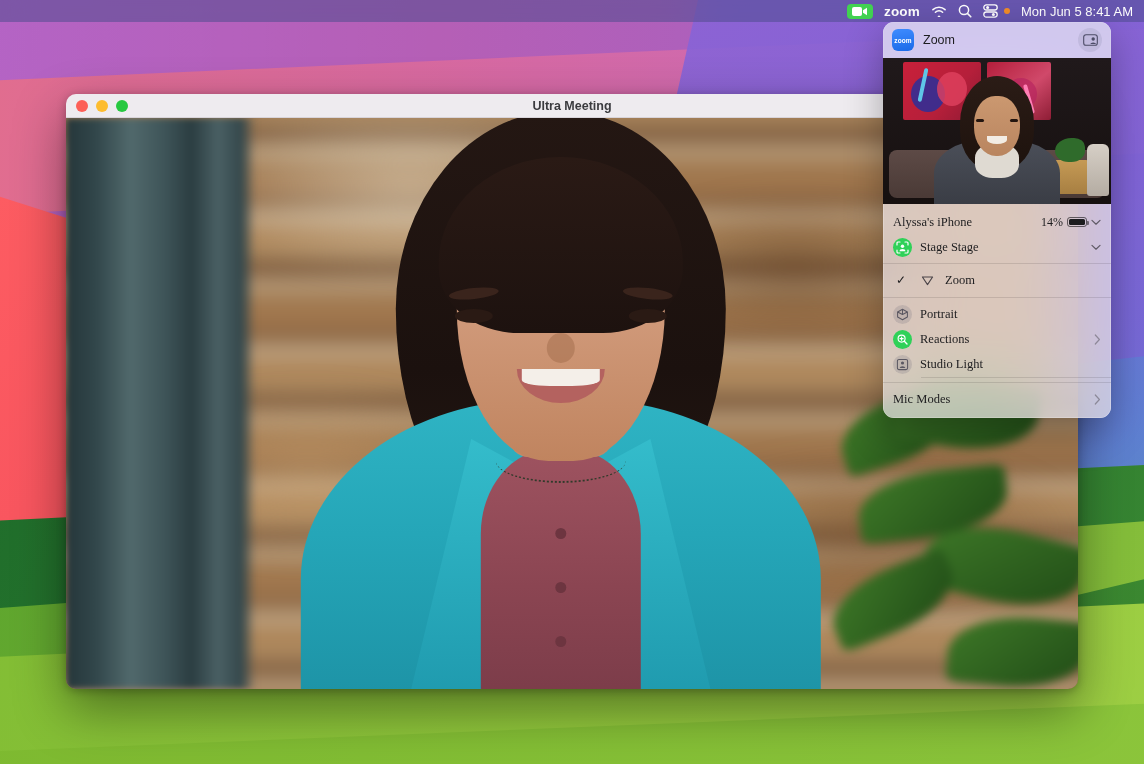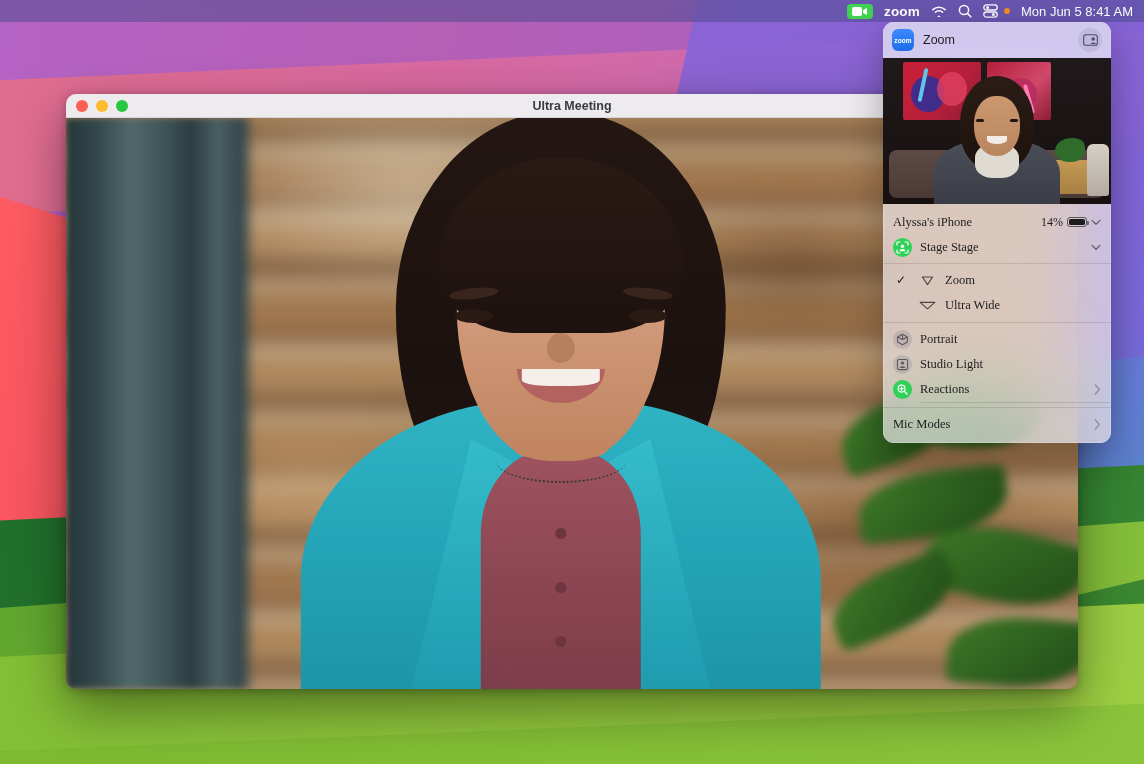--- a/index.html
+++ b/index.html
@@ -602,70 +602,61 @@
     <div class="cc-section">
       <div class="cc-row">
         <span class="check-col">✓</span>
         <span class="lens-col">
           <svg width="15" height="11" viewBox="0 0 15 11" aria-hidden="true">
             <path d="M2.4 2 H12.6 L7.5 9.6 Z" stroke="#4a4448" stroke-width="1.1" fill="none" stroke-linejoin="round"></path>
           </svg>
         </span>
         <span class="rlabel">Zoom</span>
       </div>
-      <div class="cc-row">
-        <span class="check-col"></span>
-        <span class="lens-col">
-          <svg width="17" height="11" viewBox="0 0 17 11" aria-hidden="true">
-            <path d="M1.2 2.4 H15.8 L8.5 8.8 Z" stroke="#4a4448" stroke-width="1.1" fill="none" stroke-linejoin="round"></path>
-          </svg>
-        </span>
-        <span class="rlabel">Ultra Wide</span>
-      </div>
     </div>
 
     <div class="cc-sep"></div>
 
     <div class="cc-section">
       <div class="cc-row">
         <span class="cc-icon-circle off">
           <svg width="13" height="13" viewBox="0 0 13 13" aria-hidden="true">
             <path d="M6.5 1.2 L11.4 4 V9 L6.5 11.8 L1.6 9 V4 Z" stroke="#5b5862" stroke-width="1.05" fill="none" stroke-linejoin="round"></path>
             <path d="M6.5 1.2 V6.5 M6.5 6.5 L11.4 4 M6.5 6.5 L1.6 4" stroke="#5b5862" stroke-width="1.05" fill="none"></path>
           </svg>
         </span>
         <span class="rlabel">Portrait</span>
       </div>
 
+      <div class="cc-row" id="reactions-row">
+        <span class="cc-icon-circle on">
+          <svg width="13" height="13" viewBox="0 0 13 13" aria-hidden="true">
+            <circle cx="5.6" cy="5.6" r="3.5" stroke="#fff" stroke-width="1.15" fill="none"></circle>
+            <path d="M5.6 4 V7.2 M4 5.6 H7.2" stroke="#fff" stroke-width="1.1" stroke-linecap="round"></path>
+            <line x1="8.3" y1="8.3" x2="11" y2="11" stroke="#fff" stroke-width="1.35" stroke-linecap="round"></line>
+          </svg>
+        </span>
+        <span class="rlabel">Reactions</span>
+        <span class="chev">
+          <svg width="7" height="11" viewBox="0 0 7 11" aria-hidden="true">
+              <path d="M1.3 1 L5.4 5.5 L1.3 10" stroke="#6a6670" stroke-width="1.2" fill="none" stroke-linecap="round" stroke-linejoin="round"></path>
+            </svg>
+        </span>
+      </div>
+
       <div class="cc-row">
         <span class="cc-icon-circle off">
           <svg width="13" height="13" viewBox="0 0 13 13" aria-hidden="true">
             <rect x="1.4" y="1.4" width="10.2" height="10.2" rx="1.6" stroke="#5b5862" stroke-width="1.05" fill="none"></rect>
             <circle cx="6.5" cy="5" r="1.55" fill="#5b5862"></circle>
             <path d="M3.6 10.1 a2.95 2.3 0 0 1 5.8 0 Z" fill="#5b5862"></path>
           </svg>
         </span>
         <span class="rlabel">Studio Light</span>
       </div>
-
-      <div class="cc-row" id="reactions-row">
-        <span class="cc-icon-circle on">
-          <svg width="13" height="13" viewBox="0 0 13 13" aria-hidden="true">
-            <circle cx="5.6" cy="5.6" r="3.5" stroke="#fff" stroke-width="1.15" fill="none"></circle>
-            <path d="M5.6 4 V7.2 M4 5.6 H7.2" stroke="#fff" stroke-width="1.1" stroke-linecap="round"></path>
-            <line x1="8.3" y1="8.3" x2="11" y2="11" stroke="#fff" stroke-width="1.35" stroke-linecap="round"></line>
-          </svg>
-        </span>
-        <span class="rlabel">Reactions</span>
-        <span class="chev">
-          <svg width="7" height="11" viewBox="0 0 7 11" aria-hidden="true">
-              <path d="M1.3 1 L5.4 5.5 L1.3 10" stroke="#6a6670" stroke-width="1.2" fill="none" stroke-linecap="round" stroke-linejoin="round"></path>
-            </svg>
-        </span>
-      </div>
       <div class="row-underline"></div>
     </div>
 
 
     <div class="cc-sep"></div>
 
     <div class="cc-section" style="padding-top:3px;padding-bottom:5px;">
       <div class="cc-row" id="mic-modes-row">
         <span class="rlabel">Mic Modes</span>
         <span class="chev">

